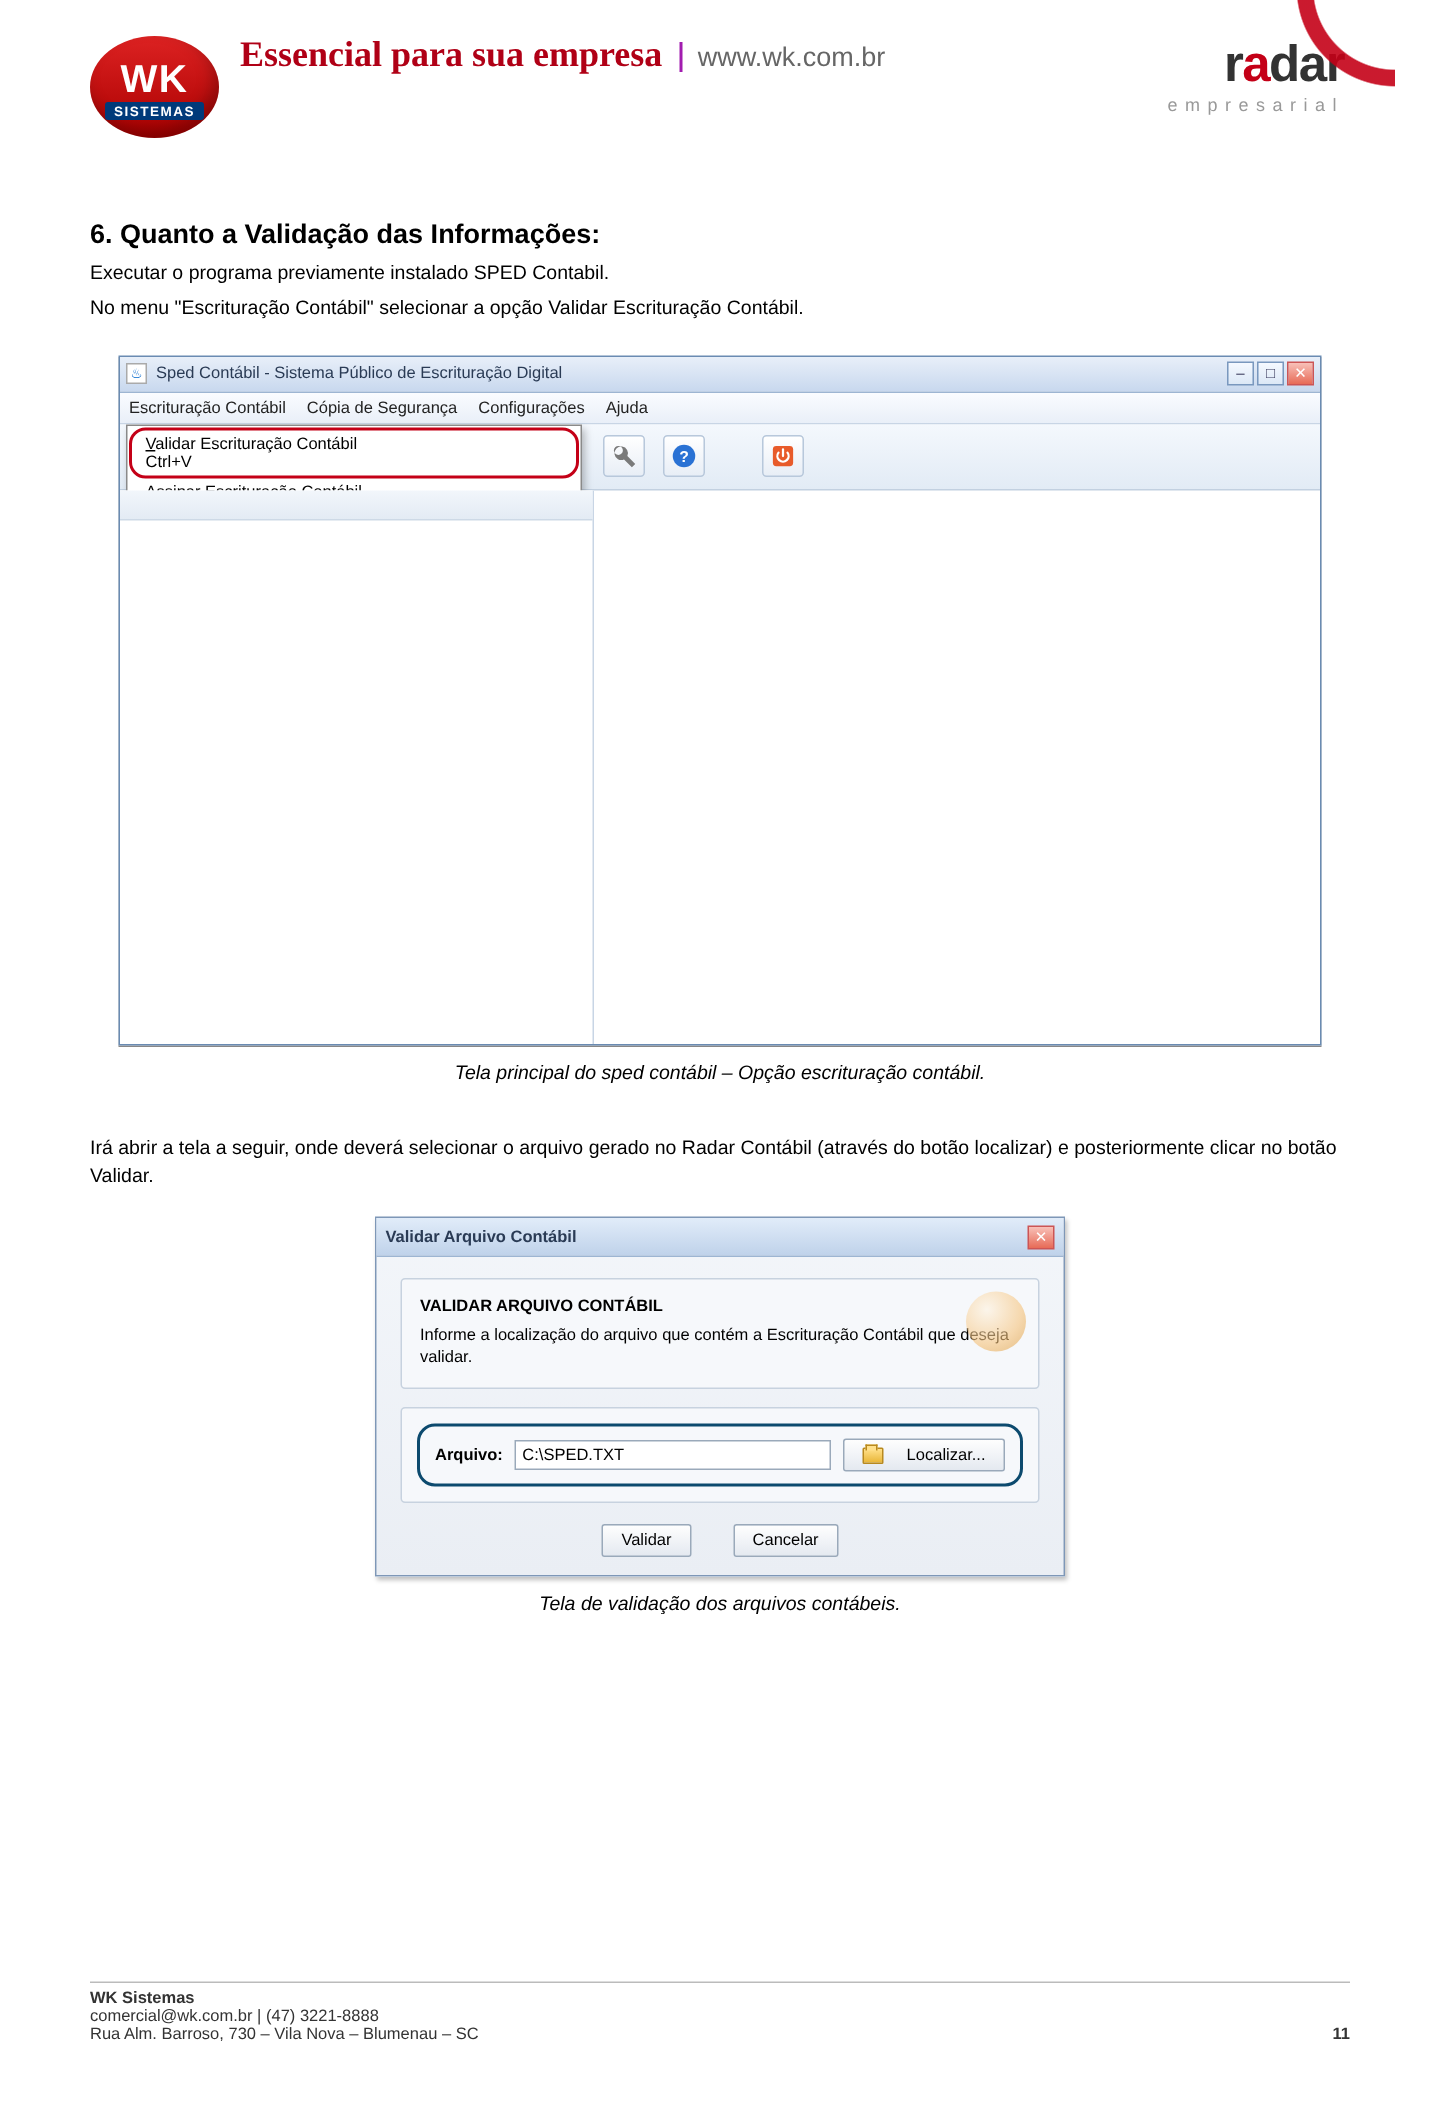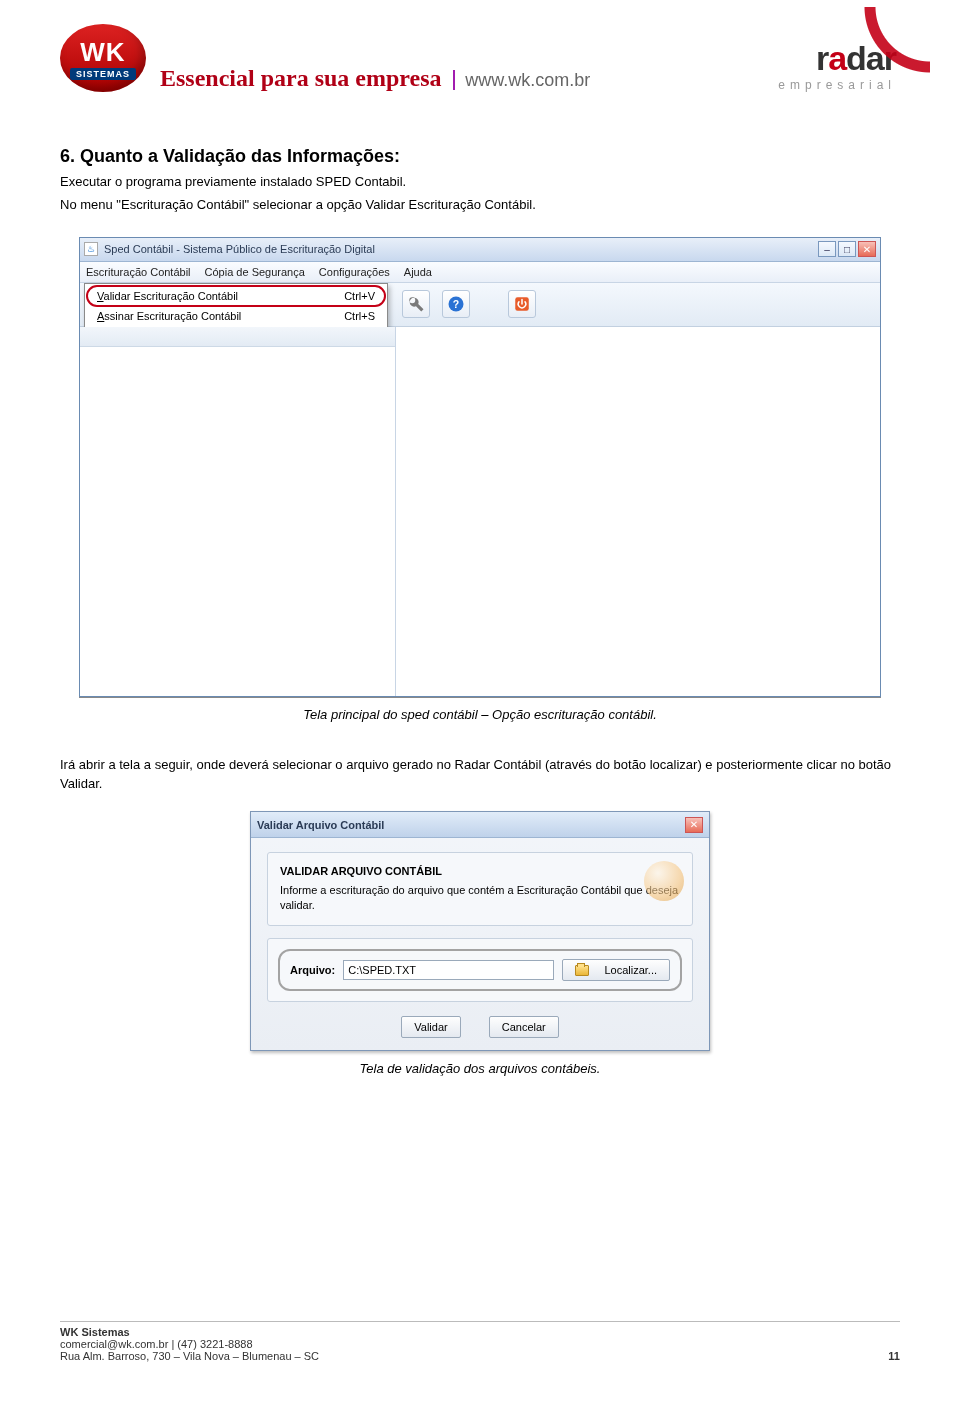--- a/index.html
+++ b/index.html
@@ -12,21 +12,21 @@
     font-size: 13px;
   }
   .page {
     padding: 24px 60px 18px 60px;
     position: relative;
     min-height: 1380px;
   }
   
   .header {
     display: flex;
-    align-items: flex-end;
+    align-items: flex-start;
     gap: 14px;
     padding-bottom: 8px;
   }
   .wk-logo {
     width: 86px; height: 68px;
     background: linear-gradient(#d22, #a00);
     border-radius: 50%;
     color: #fff;
     display: flex; flex-direction: column;
     align-items: center; justify-content: center;
@@ -110,21 +110,21 @@
   
   .dropdown{
     position:absolute; left:4px; top:45px;
     width:304px;
     background:#fff;
     border:1px solid #8a8a8a;
     box-shadow:2px 3px 5px rgba(0,0,0,.25);
     padding:2px;
     font-size:11px;
   }
-  .dd-item{display:flex;justify-content:space-between;padding:4px 10px 4px 10px;cursor:default;}
+  .dd-item{display:flex;justify-content:space-between;padding:4px 10px 4px 10px;cursor:default;flex-direction:column;}
   .dd-item .lab u{text-decoration:underline;}
   .dd-sep{height:1px;background:#d5d5d5;margin:2px 4px;}
   .dd-item.hl{outline:2px solid #c40017;outline-offset:-1px;border-radius:10px;}
   .dd-item.arrow::after{content:"▸";color:#333;margin-left:auto;padding-left:10px;}
   .dd-item.arrow{justify-content:flex-start;}
 
   
   .dialog{
     width:460px; margin:18px auto 6px auto;
     border:1px solid #7e97b7;
@@ -132,21 +132,21 @@
     font-family:Tahoma,sans-serif;font-size:11px;
     box-shadow:1px 2px 3px rgba(0,0,0,.25);
   }
   .dialog .dtitle{height:26px;background:linear-gradient(#e1ecf9,#bfd2ea);display:flex;align-items:center;padding:0 6px;border-bottom:1px solid #9db5d2;}
   .dialog .dtitle span{flex:1;color:#2a3b55;font-weight:bold;}
   .dialog .body{padding:14px 16px 12px 16px;}
   .panel{border:1px solid #c7d2df;background:#f6f8fb;border-radius:3px;padding:12px 12px 12px 12px;margin-bottom:12px;position:relative;}
   .panel .ptitle{font-weight:bold;font-size:11px;margin-bottom:6px;}
   .panel p{font-size:11px;line-height:1.35;}
   .panel .sphere{position:absolute;right:8px;top:8px;width:40px;height:40px;border-radius:50%;background:radial-gradient(circle at 35% 30%, #fff3e0, #f5c27a 60%, #d79432);opacity:.6;}
-  .filefield{border:2px solid #a3a3a3;border-radius:12px;padding:8px 10px;display:flex;align-items:center;gap:8px;}
+  .filefield{border:2px solid #0c4a6e;border-radius:12px;padding:8px 10px;display:flex;align-items:center;gap:8px;}
   .filefield label{font-weight:bold;}
   .filefield input{flex:1;height:20px;border:1px solid #9aa9ba;padding:0 4px;font-size:11px;background:#fff;}
   .btn{height:22px;padding:0 12px;border:1px solid #9aa9ba;background:linear-gradient(#fefefe,#e4e9f0);border-radius:2px;font-size:11px;display:inline-flex;align-items:center;gap:15px;cursor:default;}
   .locbtn .folder{width:14px;height:11px;background:linear-gradient(#ffe08a,#e9b637);border:1px solid #b8891f;border-radius:1px;position:relative;}
   .locbtn .folder::before{content:"";position:absolute;left:1px;top:-3px;width:6px;height:3px;background:#ffe08a;border:1px solid #b8891f;border-bottom:0;}
   .dlgbtns{display:flex;justify-content:center;gap:28px;margin-top:14px;}
 
   
   .footer{
     position:absolute;left:60px;right:60px;bottom:18px;
@@ -279,21 +279,21 @@
 
   <div class="dialog">
     <div class="dtitle">
       <span>Validar Arquivo Contábil</span>
       <div class="winbtn close">✕</div>
     </div>
     <div class="body">
       <div class="panel">
         <div class="sphere"></div>
         <div class="ptitle">VALIDAR ARQUIVO CONTÁBIL</div>
-        <p>Informe a escrituração do arquivo que contém a Escrituração Contábil que deseja validar.</p>
+        <p>Informe a localização do arquivo que contém a Escrituração Contábil que deseja validar.</p>
       </div>
       <div class="panel" style="padding:10px;">
         <div class="filefield">
           <label>Arquivo:</label>
           <input type="text" value="C:\SPED.TXT" style="">
           <div class="btn locbtn">
             <span class="folder"></span>
             <span>Localizar...</span>
           </div>
         </div>

